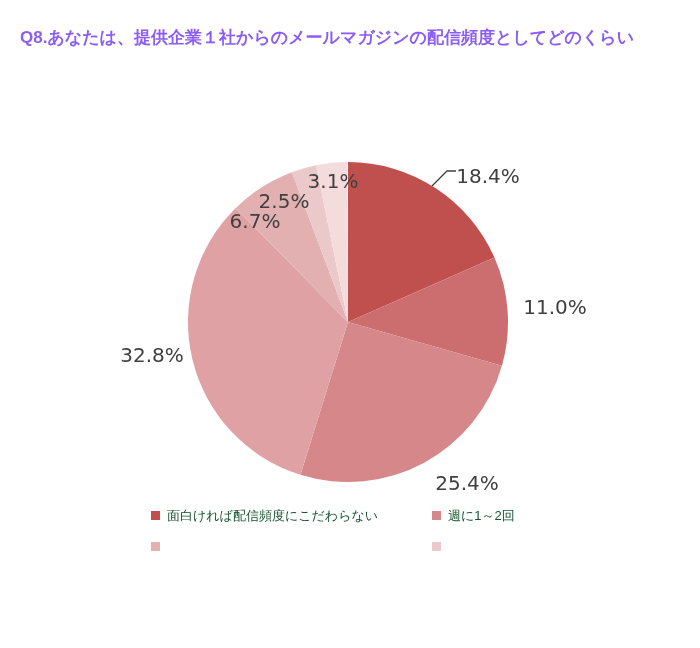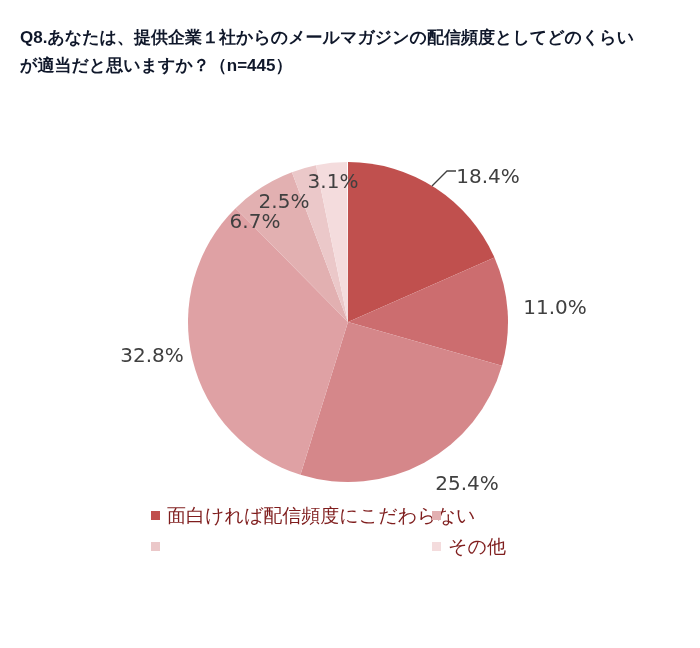--- a/index.html
+++ b/index.html
@@ -5,45 +5,44 @@
   html,body{margin:0;padding:0;background:#ffffff;}
   .canvas{
     position:relative;
     width:700px;height:648px;
     background:#ffffff;
     overflow:hidden;
     font-family:"Liberation Sans","DejaVu Sans",sans-serif;
   }
   .chart-title{
     position:absolute;left:20px;top:24px;width:640px;
-    font-size:17px;font-weight:bold;color:#0f172a;
+    font-size:17px;font-weight:bold;color:#8b5cf6;
     line-height:28px;margin:0;
   }
   .chart-title .tline{display:block;}
   #pie-svg{position:absolute;left:0;top:0;}
   #pie-svg text{
     font-family:"DejaVu Sans","Liberation Sans",sans-serif;
     font-size:20px;fill:#404040;
   }
   .legend{
     position:absolute;left:151px;top:500px;
     display:grid;grid-template-columns:281px auto;
     grid-auto-rows:31px;align-items:center;
   }
   .legend-item{display:flex;align-items:center;white-space:nowrap;}
   .swatch{width:9px;height:9px;display:inline-block;margin-right:7px;flex:0 0 auto;}
-  .legend-label{font-size:19px;color:#7f1d1d;}
+  .legend-label{font-size:13px;color:#14532d;}
 </style>
 </head>
 <body>
 
 <div class="canvas">
   <h1 class="chart-title">
     <span class="tline">Q8.あなたは、提供企業１社からのメールマガジンの配信頻度としてどのくらい</span>
-    <span class="tline">が適当だと思いますか？（n=445）</span>
   </h1>
 
   <svg id="pie-svg" width="700" height="648" viewBox="0 0 700 648">
       <path d="M 348 322 L 348.00 162.00 A 160 160 0 0 1 494.44 257.53 Z" fill="#c0504e"></path>
       <path d="M 348 322 L 494.44 257.53 A 160 160 0 0 1 501.92 365.67 Z" fill="#cc6d6f"></path>
       <path d="M 348 322 L 501.92 365.67 A 160 160 0 0 1 300.47 474.78 Z" fill="#d5878a"></path>
       <path d="M 348 322 L 300.47 474.78 A 160 160 0 0 1 235.58 208.15 Z" fill="#dfa1a4"></path>
       <path d="M 348 322 L 235.58 208.15 A 160 160 0 0 1 291.91 172.15 Z" fill="#e2b0b1"></path>
       <path d="M 348 322 L 291.91 172.15 A 160 160 0 0 1 316.05 165.22 Z" fill="#ebc8c9"></path>
       <path d="M 348 322 L 316.05 165.22 A 160 160 0 0 1 346.99 162.00 Z" fill="#f4dcdd"></path>
@@ -56,23 +55,23 @@
       <text x="284" y="201" text-anchor="middle" dy="0.35em" fill="#404040">2.5%</text>
       <text x="333" y="181" text-anchor="middle" dy="0.35em" fill="#404040">3.1%</text>
     </svg>
 
   <div class="legend" id="legend">
       <div class="legend-item">
         <span class="swatch" style="background: rgb(192, 80, 78);"></span>
         <span class="legend-label">面白ければ配信頻度にこだわらない</span>
       </div>
       <div class="legend-item">
+        <span class="swatch" style="background: rgb(213, 135, 138);"></span>
+        <span class="legend-label">週に1～2回</span>
+      </div>
+      <div class="legend-item">
         <span class="swatch" style="background: rgb(226, 176, 177);"></span>
       </div>
       <div class="legend-item">
         <span class="swatch" style="background: rgb(235, 200, 201);"></span>
       </div>
-      <div class="legend-item">
-        <span class="swatch" style="background: rgb(244, 220, 221);"></span>
-        <span class="legend-label">その他</span>
-      </div>
     </div>
 </div>
 
 </body></html>

